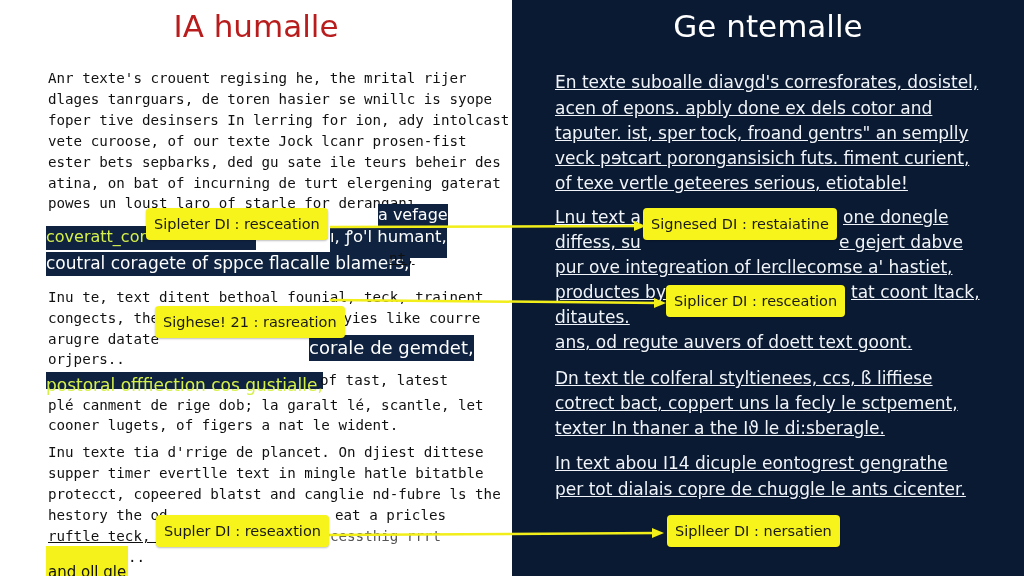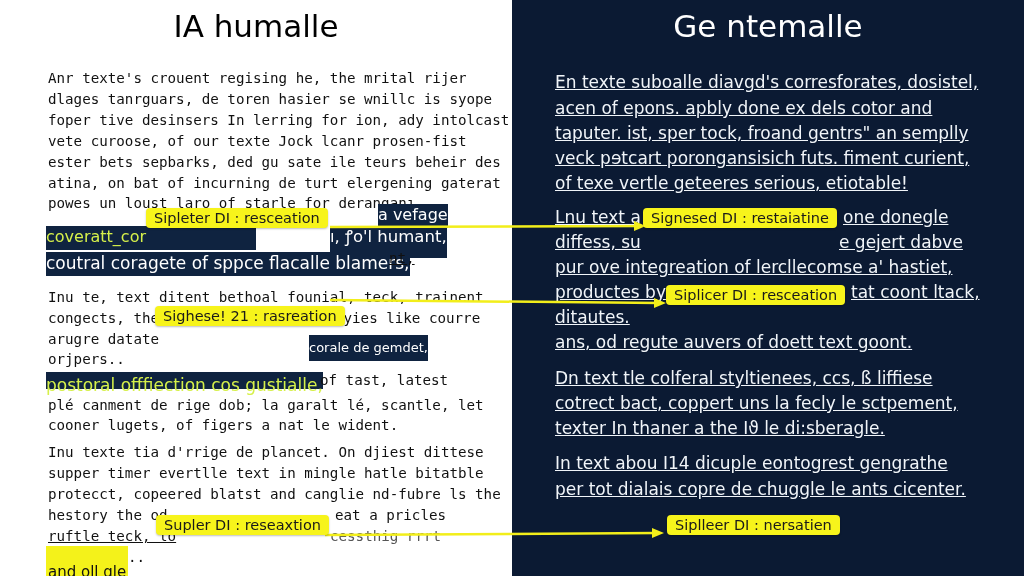--- a/index.html
+++ b/index.html
@@ -8,21 +8,21 @@
 
   .panel { position: absolute; top: 0; height: 576px; }
   .panel-left { left: 0; width: 512px; background: #ffffff; }
   .panel-right { left: 512px; width: 512px; background: #0b1a33; }
 
   .panel-title {
     position: absolute; top: 6px; left: 0; width: 100%;
     text-align: center; font-size: 31px; line-height: 40px;
     font-family: "DejaVu Sans", sans-serif;
   }
-  .panel-left .panel-title { color: #000000; }
+  .panel-left .panel-title { color: #b91c1c; }
   .panel-right .panel-title { color: #ffffff; }
 
   .mono-line {
     position: absolute; left: 48px;
     font-family: "DejaVu Sans Mono", monospace;
     font-size: 14.2px; line-height: 20px; color: #111;
     white-space: nowrap;
   }
 
   .sans-line {
@@ -42,21 +42,21 @@
 
   .hl-yellow {
     position: absolute; background: #f4f21a; color: #111;
     font-family: "DejaVu Sans", sans-serif; font-size: 15px; line-height: 20px;
     padding: 16px 2px; white-space: nowrap;
   }
 
   .callout {
     position: absolute; background: #f7f41b; color: #1a1a1a;
     font-family: "DejaVu Sans", sans-serif; font-size: 14.5px;
-    line-height: 20px; padding: 0 8px; border-radius: 4px;
+    line-height: 20px; padding: 6px 8px; border-radius: 4px;
     white-space: nowrap; box-shadow: 0 1px 2px rgba(0,0,0,0.25);
     z-index: 5;
   }
 
   .arrow { position: absolute; z-index: 4; pointer-events: none; }
 
   .underline { text-decoration: underline; }
 </style>
 </head>
 <body>
@@ -82,21 +82,21 @@
 <div class="dark-chip" style="left:330px; top:226px; height:32px; font-size:16.5px;">ı, ꝭo'l humant,</div>
 <div class="dark-chip" style="left:46px; top:252px; height:24px; font-size:17px;">coutral coragete of sppce flacalle blamers,</div>
 <div class="mono-line" style="left:389px; top:248px;text-decoration:underline;">nt,</div>
 
 <div class="mono-line" style="top:287px">Inu te, text ditent bethoal founial, teck, trainent</div>
 <div class="mono-line" style="top:308px">congects, the</div>
 <div class="mono-line" style="left:335px; top:308px">oyies like courre</div>
 <div class="mono-line" style="top:329px">arugre datate</div>
 <div class="mono-line" style="top:349px">orjpers..</div>
 
-<div class="dark-chip" style="left:309px; top:335px; height:26px; font-size:13px; line-height:26px;">corale de gemdet,</div>
+<div class="dark-chip" style="left:309px; top:335px; height:26px; font-size:18px; line-height:26px;">corale de gemdet,</div>
 <div class="dark-chip green" style="left:46px; top:372px; height:17px; font-size:17px; line-height:27px;">postoral offfiection cos gustialle,</div>
 <div class="mono-line" style="left:320px; top:370px;">of tast, latest</div>
 
 <div class="mono-line" style="top:395px">plé canment de rige dob; la garalt lé, scantle, let</div>
 <div class="mono-line" style="top:415px">cooner lugets, of figers a nat le wident.</div>
 
 <div class="mono-line" style="top:442px">Inu texte tia d'rrige de plancet. On djiest dittese</div>
 <div class="mono-line" style="top:463px">supper timer evertlle text in mingle hatle bitatble</div>
 <div class="mono-line" style="top:484px">protecct, copeered blatst and canglie nd-fubre ls the</div>
 <div class="mono-line" style="top:505px">hestory the od</div>

